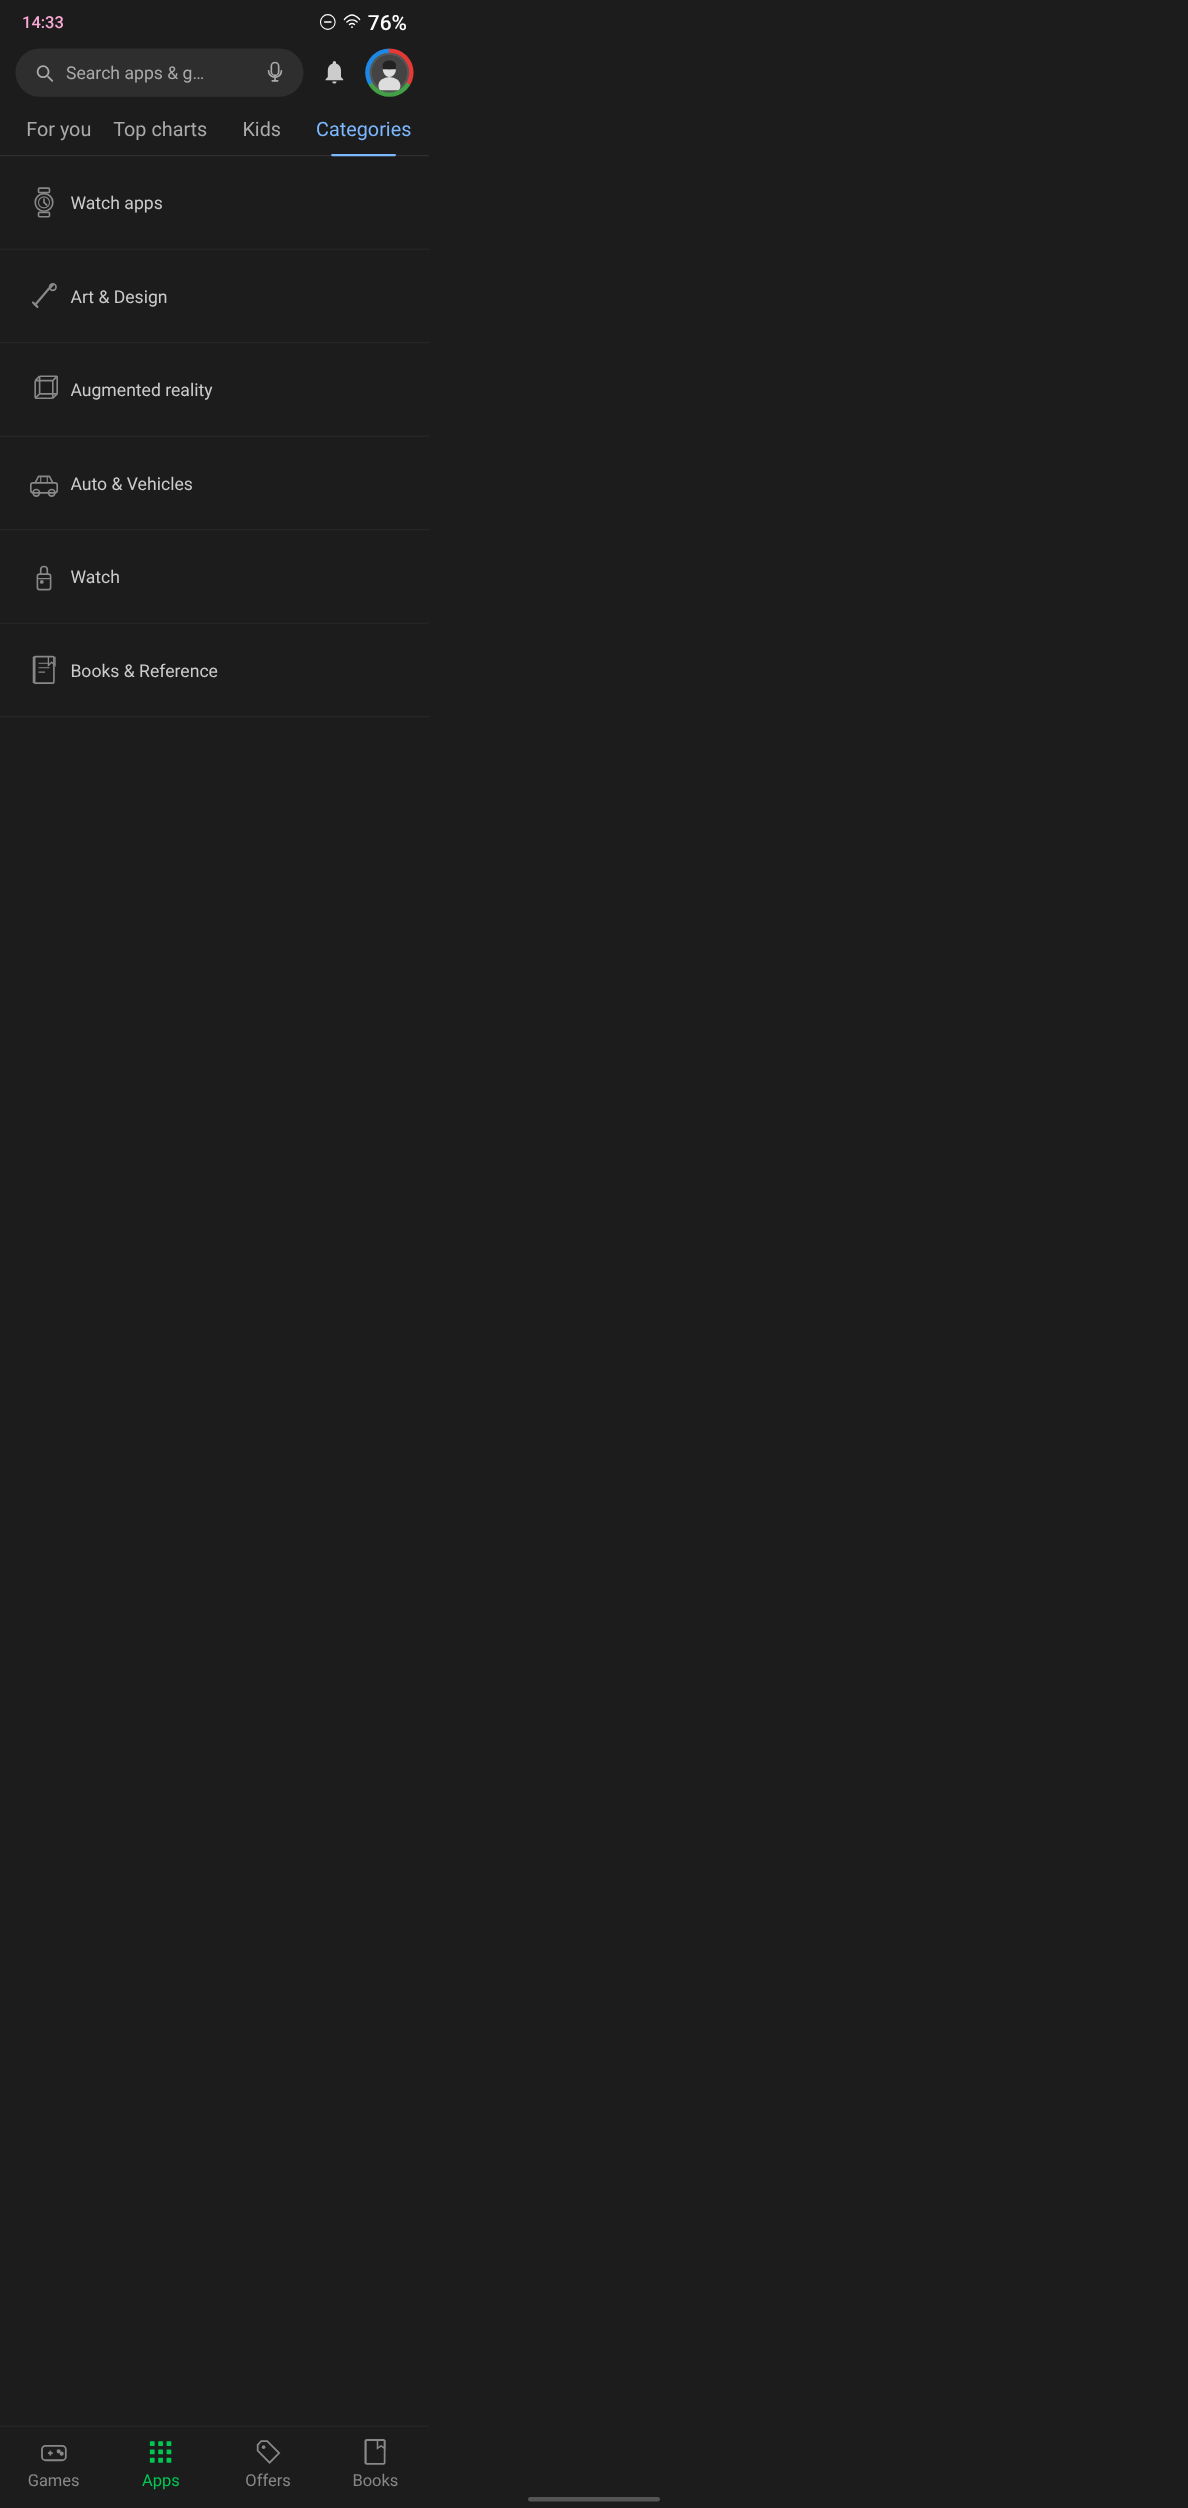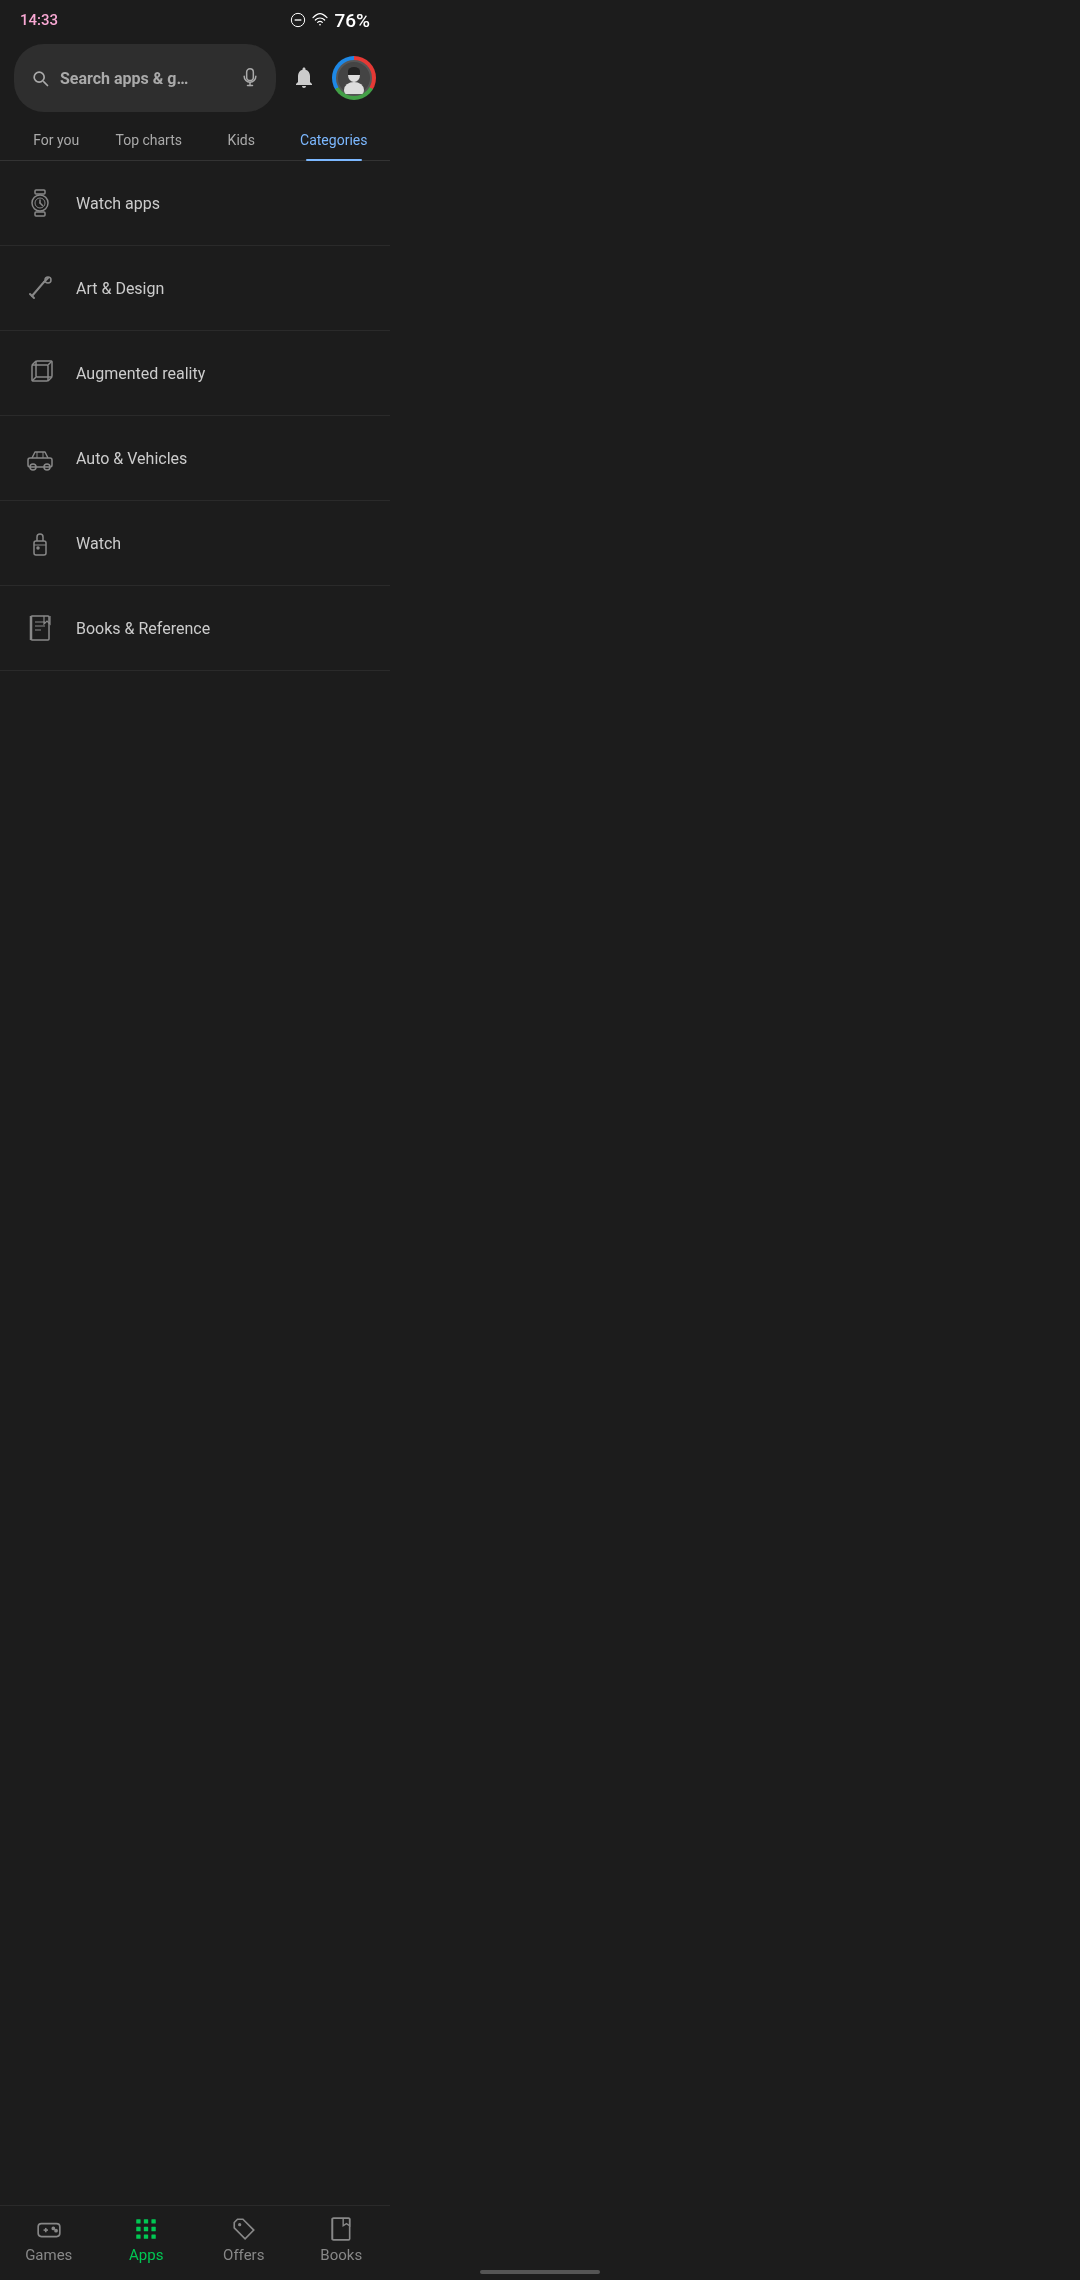--- a/index.html
+++ b/index.html
@@ -43,23 +43,22 @@
       align-items: center;
       padding: 8px 14px;
       gap: 10px;
     }
     .search-bar {
       flex: 1;
       display: flex;
       align-items: center;
       background: #2e2e2e;
       border-radius: 30px;
-      padding: 24px 16px;
+      padding: 12px 16px;
       gap: 10px;
-      font-weight: bold;
     }
     .search-icon-svg {
       width: 20px;
       height: 20px;
       fill: #aaa;
       flex-shrink: 0;
     }
     .search-input-text {
       flex: 1;
       color: #aaa;
@@ -109,21 +108,21 @@
     .tab-bar {
       display: flex;
       align-items: center;
       padding: 0 10px;
       border-bottom: 1px solid #333;
     }
     .tab-item {
       flex: 1;
       text-align: center;
       padding: 12px 6px;
-      font-size: 14px;
+      font-size: 18px;
       color: #aaa;
       cursor: pointer;
       position: relative;
       white-space: nowrap;
     }
     .tab-item.active {
       color: #7cb8ff;
     }
     .tab-item.active::after {
       content: '';
@@ -132,21 +131,21 @@
       left: 20%;
       right: 20%;
       height: 2px;
       background: #7cb8ff;
       border-radius: 2px;
     }
     .category-item {
       display: flex;
       align-items: center;
       padding: 22px 20px;
-      gap: 16px;
+      gap: 4px;
       cursor: pointer;
       border-bottom: 1px solid #2a2a2a;
     }
     .cat-icon {
       width: 40px;
       height: 40px;
       display: flex;
       align-items: center;
       justify-content: center;
       flex-shrink: 0;

